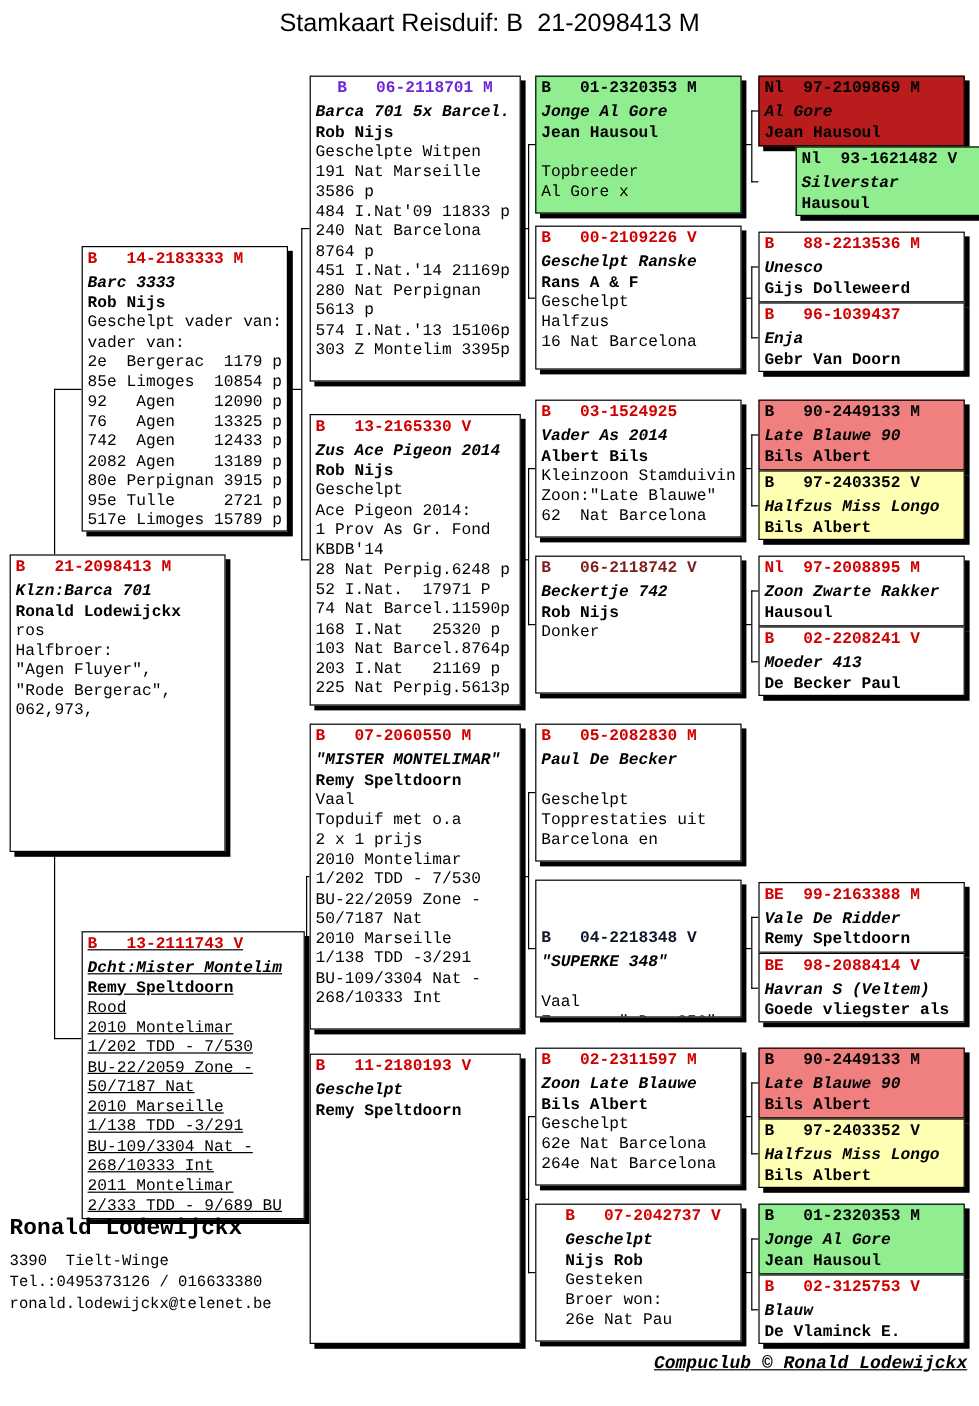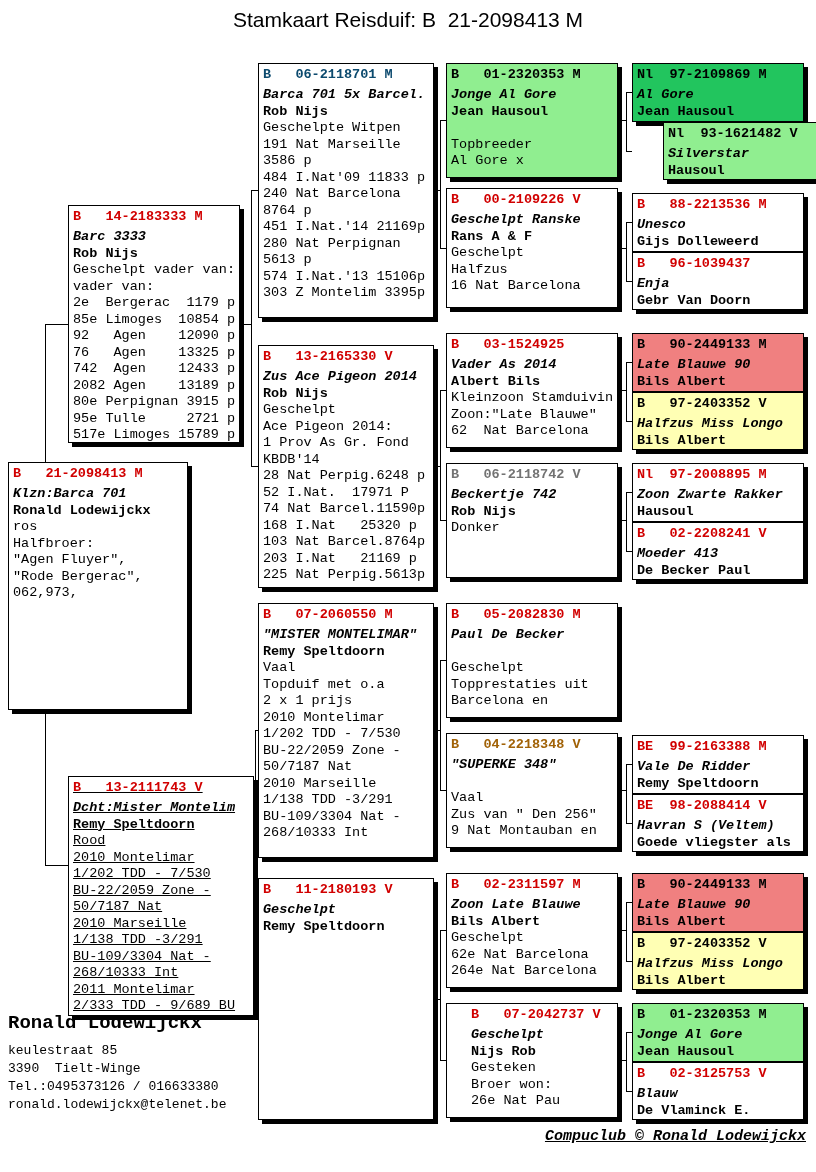--- a/index.html
+++ b/index.html
@@ -127,21 +127,21 @@
       <div class="ln">BU-22/2059 Zone -</div>
       <div class="ln">50/7187 Nat</div>
       <div class="ln">2010 Marseille</div>
       <div class="ln">1/138 TDD -3/291</div>
       <div class="ln">BU-109/3304 Nat -</div>
       <div class="ln">268/10333 Int</div>
       <div class="ln">2011 Montelimar</div>
       <div class="ln">2/333 TDD - 9/689 BU</div>
     </div>
     <div class="box" style="left: 258px; top: 63px; width: 176px; height: 255px;">
-      <div class="hdr" style="color: #0c4a6e;">B   06-2118701 M</div>
+      <div class="hdr" style="color: #6d28d9; margin-left: 18px;">B   06-2118701 M</div>
       <div class="ln nm">Barca 701 5x Barcel.</div>
       <div class="ln ow">Rob Nijs</div>
       <div class="ln">Geschelpte Witpen</div>
       <div class="ln">191 Nat Marseille</div>
       <div class="ln">3586 p</div>
       <div class="ln">484 I.Nat'09 11833 p</div>
       <div class="ln">240 Nat Barcelona</div>
       <div class="ln">8764 p</div>
       <div class="ln">451 I.Nat.'14 21169p</div>
       <div class="ln">280 Nat Perpignan</div>
@@ -204,35 +204,35 @@
     </div>
     <div class="box" style="left: 446px; top: 333px; width: 172px; height: 115px;">
       <div class="hdr" style="color: rgb(209, 0, 0);">B   03-1524925</div>
       <div class="ln nm">Vader As 2014</div>
       <div class="ln ow">Albert Bils</div>
       <div class="ln">Kleinzoon Stamduivin</div>
       <div class="ln">Zoon:"Late Blauwe"</div>
       <div class="ln">62  Nat Barcelona</div>
     </div>
     <div class="box" style="left: 446px; top: 463px; width: 172px; height: 115px;">
-      <div class="hdr" style="color: #737373;">B   06-2118742 V</div>
+      <div class="hdr" style="color: #7f1d1d;">B   06-2118742 V</div>
       <div class="ln nm">Beckertje 742</div>
       <div class="ln ow">Rob Nijs</div>
       <div class="ln">Donker</div>
     </div>
     <div class="box" style="left: 446px; top: 603px; width: 172px; height: 115px;">
       <div class="hdr" style="color: rgb(209, 0, 0);">B   05-2082830 M</div>
       <div class="ln nm">Paul De Becker</div>
       <div class="ln ow"></div>
       <div class="ln">Geschelpt</div>
       <div class="ln">Topprestaties uit</div>
       <div class="ln">Barcelona en</div>
     </div>
     <div class="box" style="left: 446px; top: 733px; width: 172px; height: 115px;">
-      <div class="hdr" style="color: #a16207;">B   04-2218348 V</div>
+      <div class="hdr" style="color: #0f172a; margin-top: 38px;">B   04-2218348 V</div>
       <div class="ln nm">"SUPERKE 348"</div>
       <div class="ln ow"></div>
       <div class="ln">Vaal</div>
       <div class="ln">Zus van " Den 256"</div>
       <div class="ln">9 Nat Montauban en</div>
     </div>
     <div class="box" style="left: 446px; top: 873px; width: 172px; height: 115px;">
       <div class="hdr" style="color: rgb(209, 0, 0);">B   02-2311597 M</div>
       <div class="ln nm">Zoon Late Blauwe</div>
       <div class="ln ow">Bils Albert</div>
@@ -241,21 +241,21 @@
       <div class="ln">264e Nat Barcelona</div>
     </div>
     <div class="box" style="left: 446px; top: 1003px; width: 172px; height: 115px; padding-left: 24px;">
       <div class="hdr" style="color: rgb(209, 0, 0);">B   07-2042737 V</div>
       <div class="ln nm">Geschelpt</div>
       <div class="ln ow">Nijs Rob</div>
       <div class="ln">Gesteken</div>
       <div class="ln">Broer won:</div>
       <div class="ln">26e Nat Pau</div>
     </div>
-    <div class="box" style="left: 632px; top: 63px; width: 172px; height: 59px; background: #22c55e;">
+    <div class="box" style="left: 632px; top: 63px; width: 172px; height: 59px; background: #b91c1c;">
       <div class="hdr" style="color: rgb(0, 0, 0);">Nl  97-2109869 M</div>
       <div class="ln nm">Al Gore</div>
       <div class="ln ow">Jean Hausoul</div>
     </div>
     <div class="box" style="left: 632px; top: 122px; width: 172px; height: 58px; background: rgb(144, 238, 144); margin-left: 31px;">
       <div class="hdr" style="color: rgb(0, 0, 0);">Nl  93-1621482 V</div>
       <div class="ln nm">Silverstar</div>
       <div class="ln ow">Hausoul</div>
     </div>
     <div class="box" style="left: 632px; top: 193px; width: 172px; height: 59px;">
@@ -315,19 +315,18 @@
     </div>
     <div class="box" style="left: 632px; top: 1062px; width: 172px; height: 58px;">
       <div class="hdr" style="color: rgb(209, 0, 0);">B   02-3125753 V</div>
       <div class="ln nm">Blauw</div>
       <div class="ln ow">De Vlaminck E.</div>
     </div>
   </div>
 
 <div id="owner-block">
   <div id="owner-name">Ronald Lodewijckx</div>
-  <div class="addr">keulestraat 85</div>
   <div class="addr">3390  Tielt-Winge</div>
   <div class="addr">Tel.:0495373126 / 016633380</div>
   <div class="addr">ronald.lodewijckx@telenet.be</div>
 </div>
 
 <div id="credit">Compuclub © Ronald Lodewijckx</div>
 
 </body></html>

